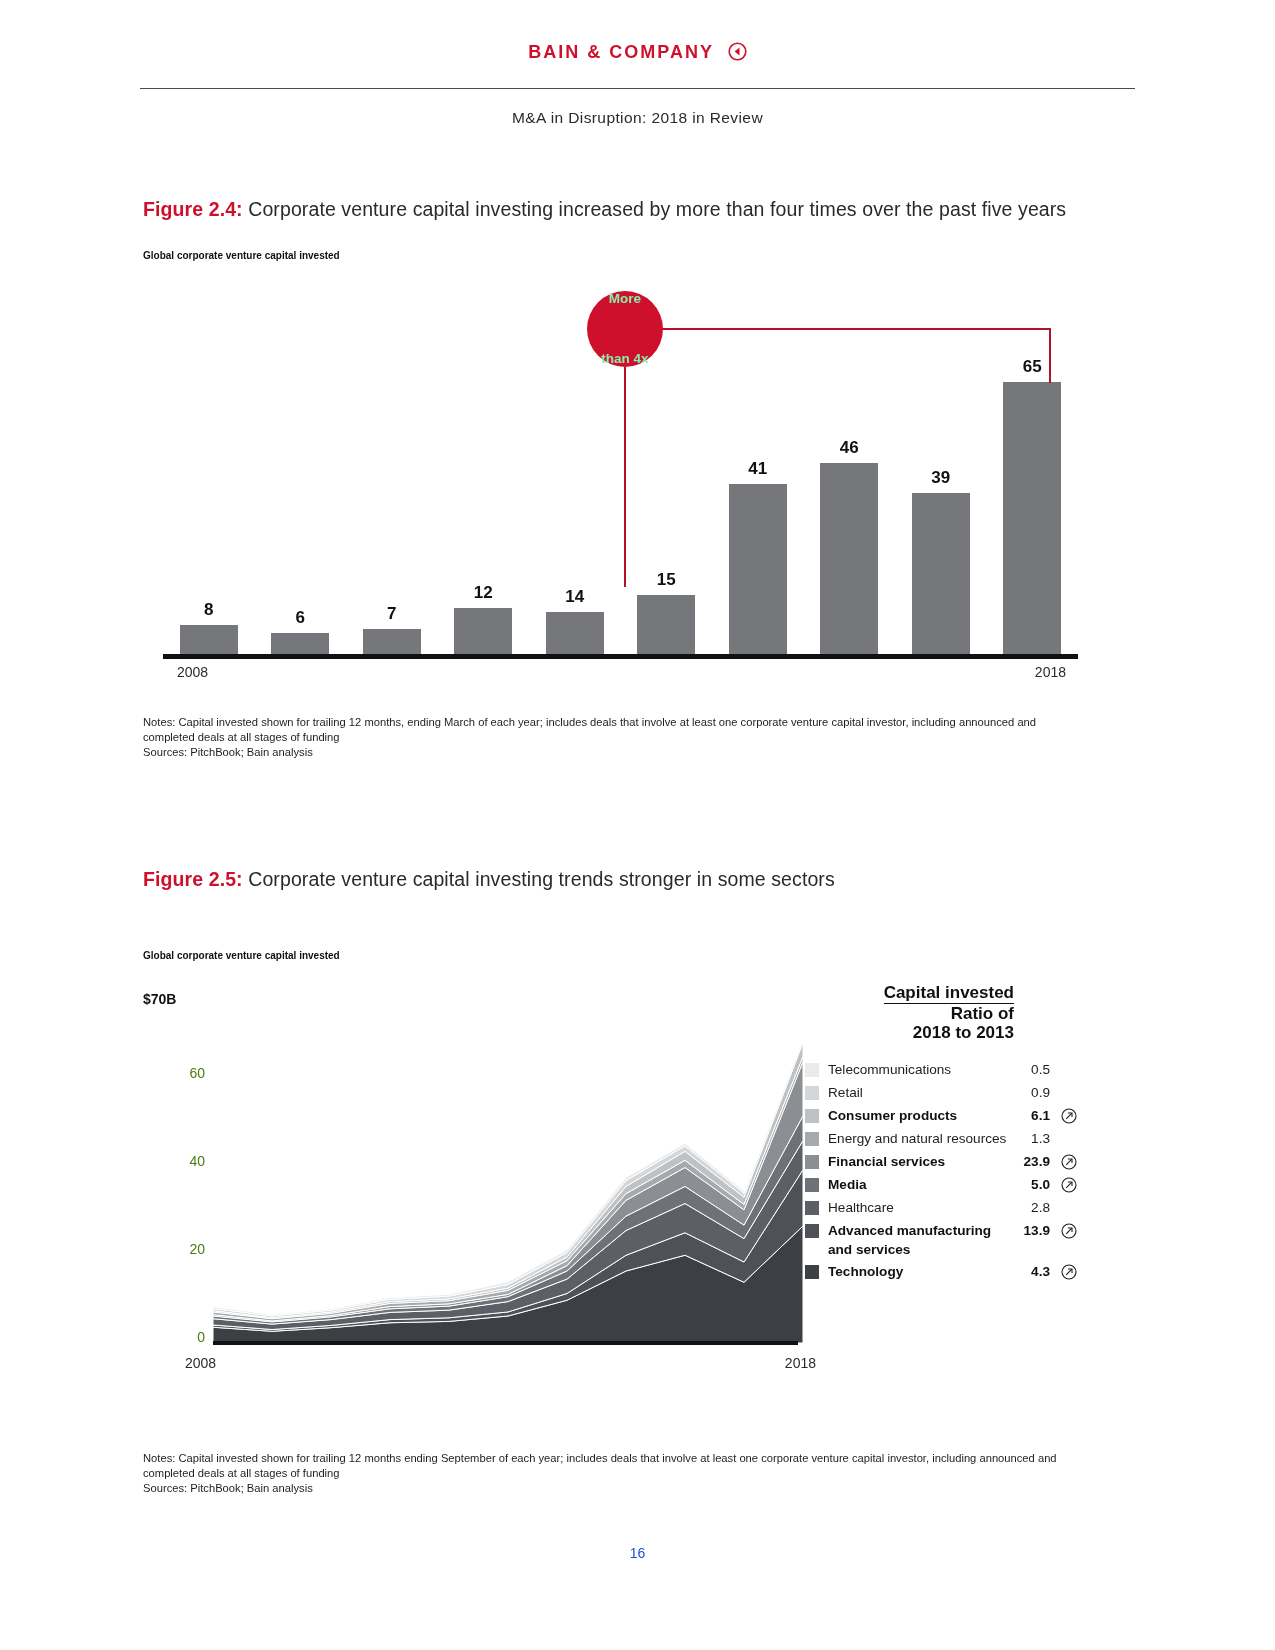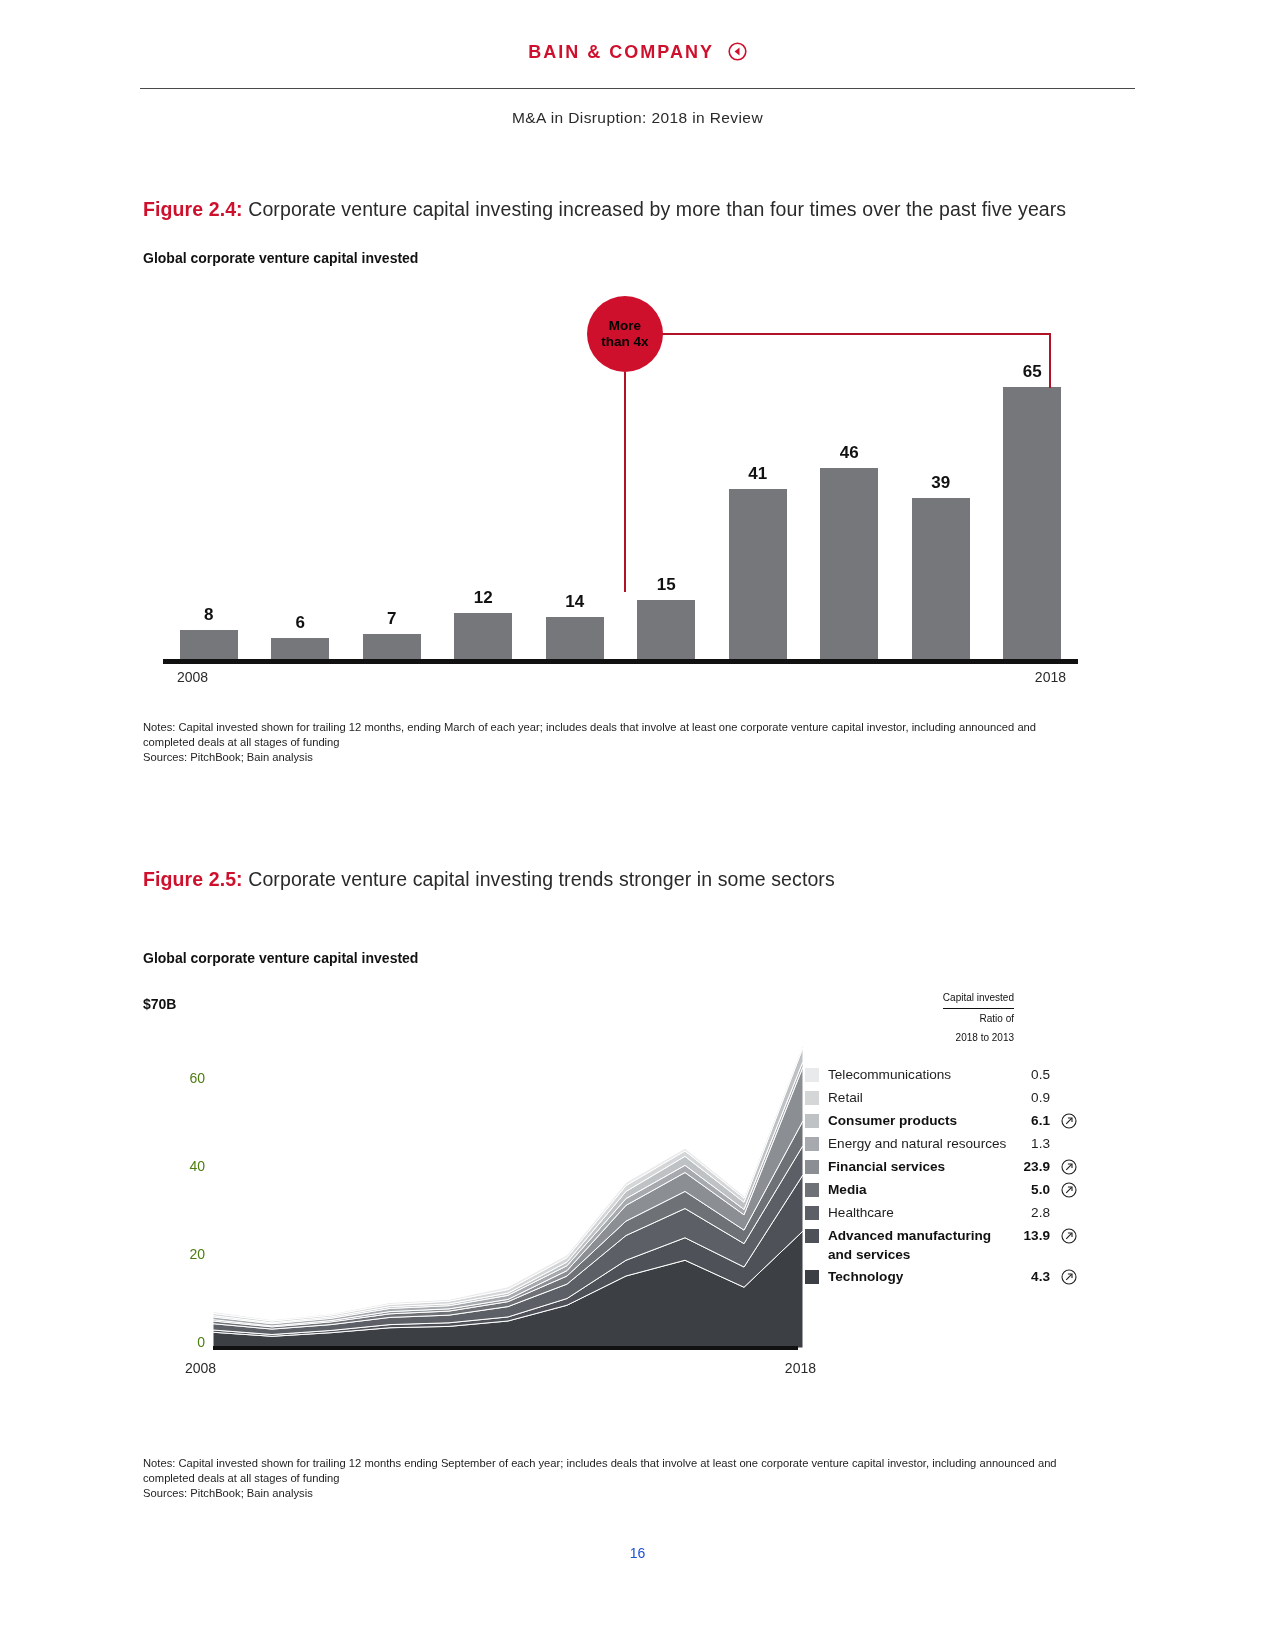--- a/index.html
+++ b/index.html
@@ -48,21 +48,21 @@
     line-height:30px;
     color:#2a2a2a;
     font-weight:400;
     letter-spacing:0.1px;
   }
   .fig-num {
     color:#cf102d;
     font-weight:bold;
   }
   .fig-subtitle {
-    font-size:14px;
+    font-size:10px;
     font-weight:bold;
     color:#111;
     margin-top:26px;
   }
   .notes {
     font-size:11.2px;
     line-height:15px;
     color:#1e1e1e;
   }
 
@@ -119,28 +119,28 @@
   .yr-left  { left:14px; }
   .yr-right { right:12px; }
 
   
   .callout {
     position:absolute;
     left:444px; top:12px;
     width:76px; height:76px;
     border-radius:50%;
     background:#cf102d;
-    color:#000000;
+    color:#86efac;
     font-size:13.5px;
     font-weight:bold;
     line-height:16px;
     display:flex;
     flex-direction:column;
     align-items:center;
-    justify-content:center;
+    justify-content:space-between;
     text-align:center;
     z-index:3;
   }
   .callout-stem {
     position:absolute;
     left:481px; top:88px;
     width:1.6px; height:220px;
     background:#b01228;
     z-index:2;
   }
@@ -178,22 +178,22 @@
   }
   .area-years { position:absolute; left:70px; width:585px; top:372px; }
   .area-years span { position:absolute; font-size:14px; color:#2a2a2a; }
   .ay-left { left:-28px; }
   .ay-right { right:-18px; }
 
   
   .legend { position:absolute; left:662px; top:0; width:275px; }
   .legend-head {
     text-align:right;
-    font-size:10px;
-    font-weight:normal;
+    font-size:17px;
+    font-weight:bold;
     line-height:19px;
     color:#111;
     padding-right:66px;
   }
   .legend-head .underlined {
     border-bottom:1.6px solid #111;
     display:inline-block;
     padding-bottom:1px;
   }
   .legend-rows { margin-top:18px; }

